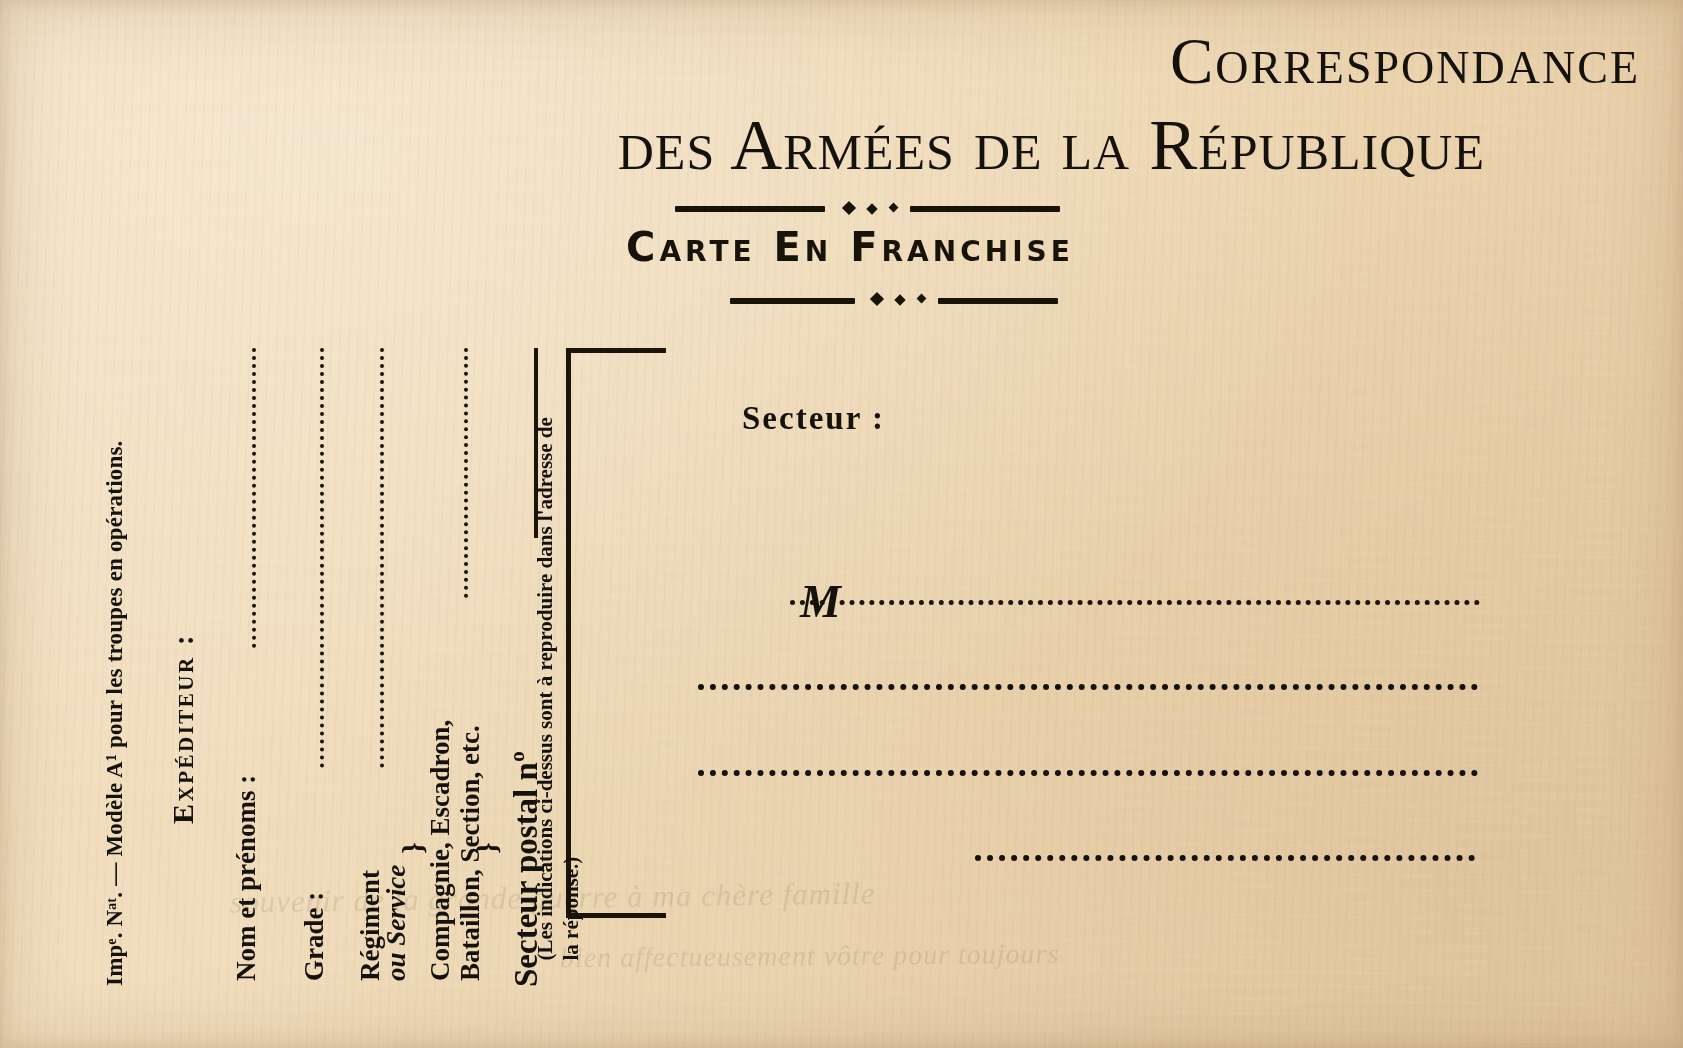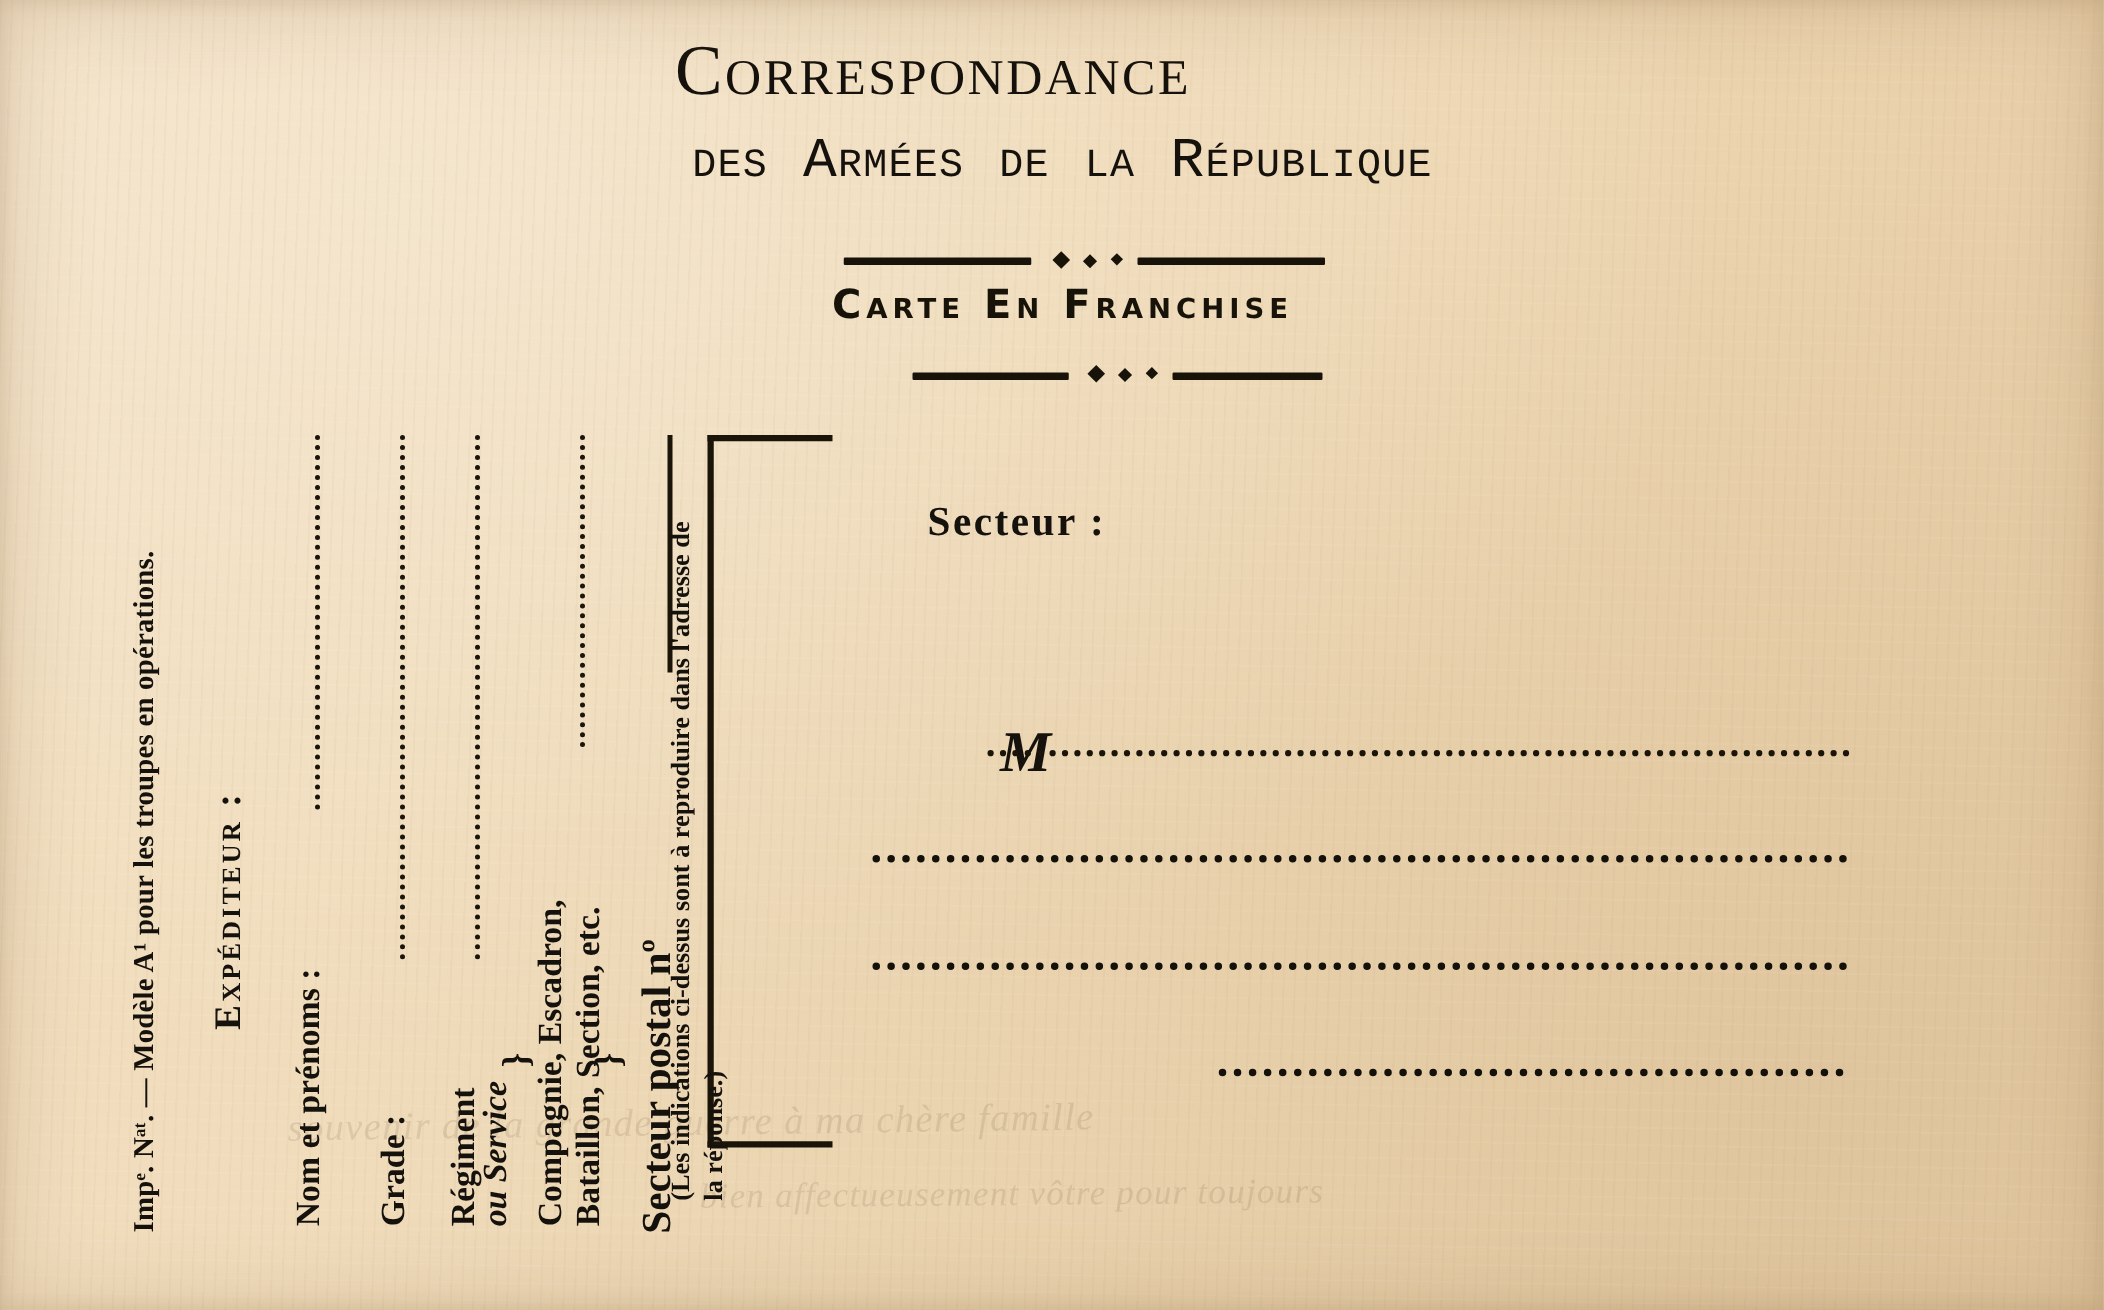--- a/index.html
+++ b/index.html
@@ -48,35 +48,35 @@
     letter-spacing: 1px;
     pointer-events: none;
     white-space: nowrap;
   }
 
   
   #title-1 {
     position: absolute;
     left: 540px; top: 24px;
     width: 1100px;
-    text-align: left;
-    font-family: "Liberation Serif", serif;
-    font-size: 57px;
+    text-align: right;
+    font-family: "Liberation Serif", serif;
+    font-size: 65px;
     letter-spacing: 2px;
     color: #15110c;
     font-variant: small-caps;
     text-transform: capitalize;
   }
   #title-2 {
     position: absolute;
     left: 215px; top: 104px;
     width: 1270px;
-    text-align: center;
-    font-family: Liberation Mono, monospace;
-    font-size: 45px;
+    text-align: right;
+    font-family: Liberation Serif, serif;
+    font-size: 72px;
     letter-spacing: 1px;
     color: #15110c;
     font-variant: small-caps;
   }
 
   .rule {
     position: absolute;
     height: 6px;
     background: #181309;
   }
@@ -88,21 +88,21 @@
     transform: rotate(45deg);
   }
 
   #subtitle {
     position: absolute;
     left: 430px; top: 224px;
     width: 840px;
     text-align: center;
     font-family: "DejaVu Sans", sans-serif;
     font-weight: bold;
-    font-size: 32px;
+    font-size: 40px;
     letter-spacing: 4px;
     color: #181309;
     font-variant: small-caps;
     text-transform: capitalize;
   }
 
   
   .vert {
     position: absolute;
     transform-origin: left bottom;

